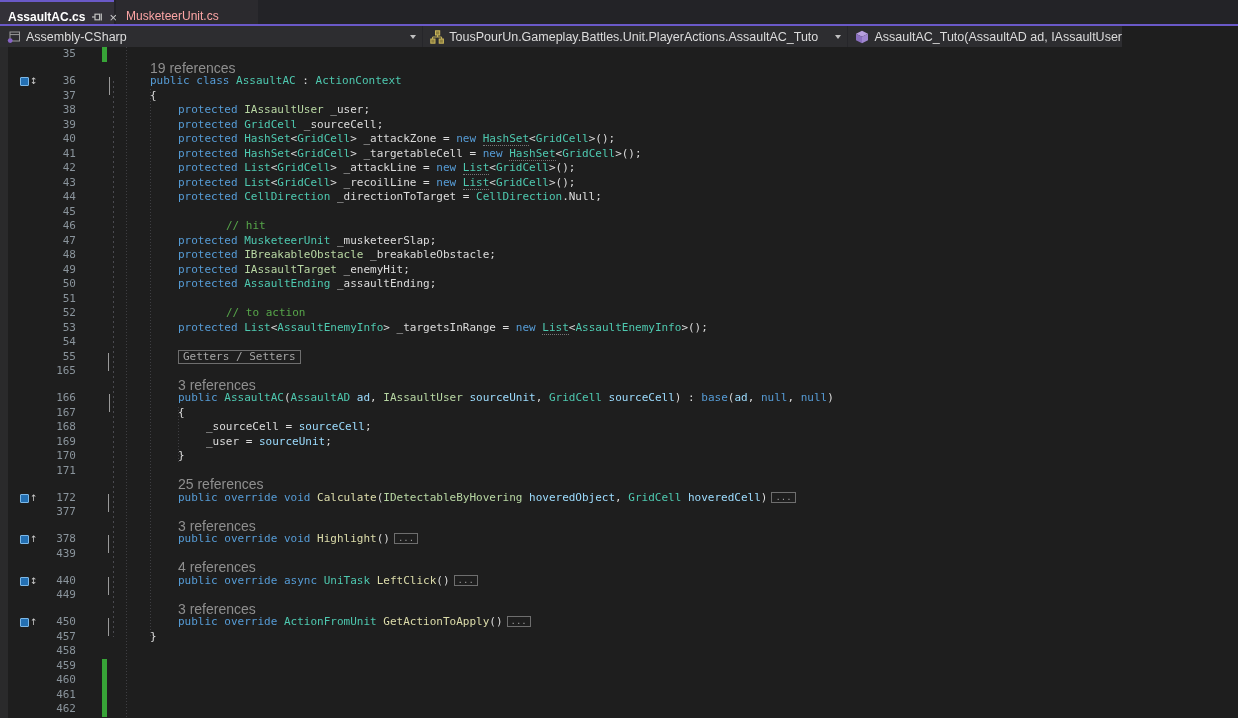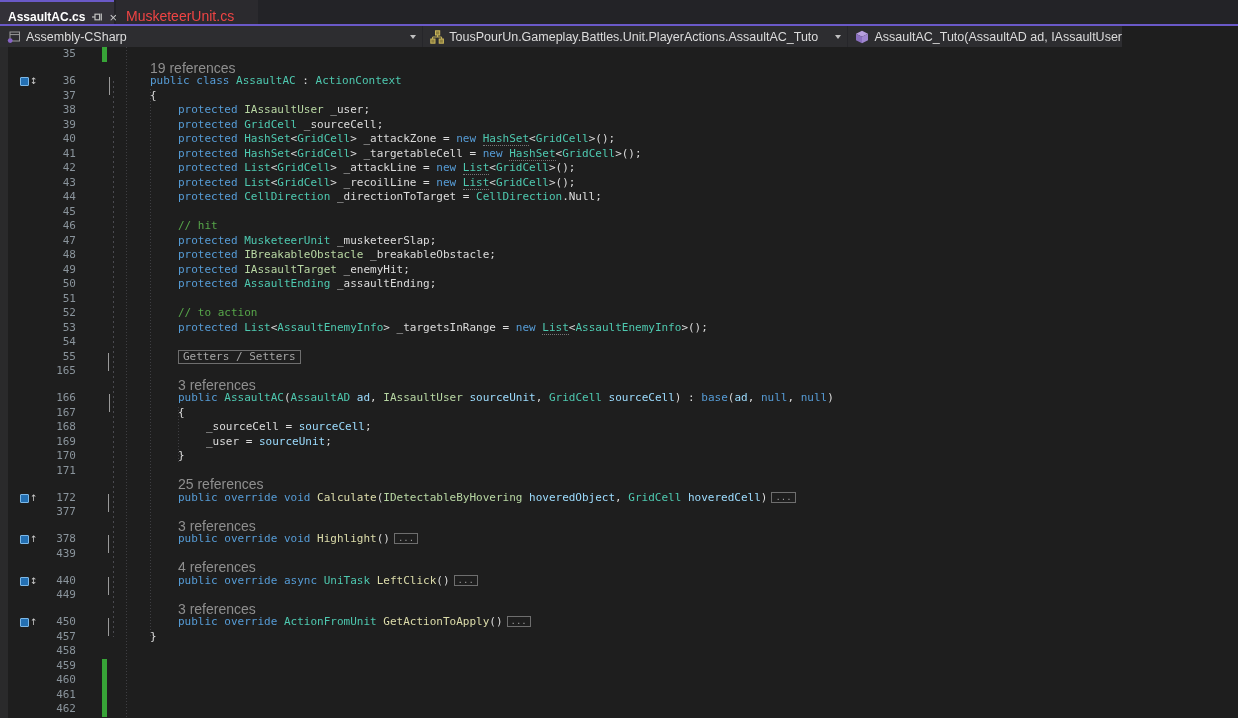--- a/index.html
+++ b/index.html
@@ -11,21 +11,21 @@
   *{box-sizing:border-box; margin:0; padding:0;}
   html,body{width:1238px;height:718px;overflow:hidden;background:var(--editor_bg);
     font-family:"Liberation Sans",sans-serif;}
   
   .tabstrip{position:absolute;left:0;top:0;width:1238px;height:24px;background:#232327;}
   .accentline{position:absolute;left:0;top:24px;width:1238px;height:2px;background:var(--accent);}
   .tab{position:absolute;top:0;height:32px;display:flex;align-items:center;cursor:default;}
   .tab.active{left:0;width:114px;background:#333138;border-top:2px solid var(--accent);padding-left:8px;}
   .tab.active .tlabel{color:#fff;font-weight:bold;font-size:12px;}
   .tab.inactive{left:116px;width:142px;background:#2B2A2E;padding-left:10px;}
-  .tab.inactive .tlabel{color:#ef4444;font-size:14px;}
+  .tab.inactive .tlabel{color:#fca5a5;font-size:12px;}
   .tabicon{margin-left:6px;width:14px;height:14px;display:flex;align-items:center;justify-content:center;color:#C8C8C8;}
   .xicon{font-size:13px;line-height:13px;}
   
   .navbar{position:absolute;left:0;top:26px;width:1122px;height:21px;background:var(--bar_bg);display:flex;}
   .combo{position:relative;height:21px;display:flex;align-items:center;border-right:1px solid #26262A;}
   .combo .clabel{color:#DCDCDC;font-size:12.5px;white-space:nowrap;overflow:hidden;}
   .combo .cicon{margin:0 5px 0 7px;width:14px;height:14px;flex:0 0 auto;}
   .combo .arrow{position:absolute;right:6px;top:9px;width:0;height:0;
     border-left:3.5px solid transparent;border-right:3.5px solid transparent;border-top:4.5px solid #C0C0C0;}
   .combo.project{width:490px;}
@@ -47,21 +47,21 @@
   .gsq{width:9px;height:9px;background:var(--glyph_blue);border:1px solid #7CB8E8;border-radius:1px;}
   .garrow{font-size:9px;line-height:9px;color:#CFCFCF;margin-left:1px;font-family:"DejaVu Sans",sans-serif;}
   .fold{position:absolute;left:107px;top:3px;width:12px;height:12px;cursor:pointer;}
   .chev{width:6px;height:6px;border-right:1.4px solid #9A9A9A;border-bottom:1.4px solid #9A9A9A;}
   .chev.open{transform:rotate(45deg) translate(0px,-1px);margin:2px 0 0 2px;}
   .chev.closed{transform:rotate(-45deg);margin:2px 0 0 1px;}
   .codeline{position:absolute;top:0;white-space:pre;font-family:"DejaVu Sans Mono",monospace;
     font-size:11px;line-height:14.5px;color:var(--text);}
   .lens{position:absolute;top:1px;font-size:14px;line-height:11px;color:var(--codelens);cursor:pointer;}
   .tk-kw{color:var(--keyword);} .tk-ty{color:var(--type);} .tk-if{color:var(--interface);}
-  .tk-pr{color:var(--parameter);} .tk-pl{color:var(--text);} .tk-cm{color:var(--comment);}
+  .tk-pr{color:var(--parameter);} .tk-pl{color:var(--text);} .tk-cm{color:var(--comment);margin-left:48px;}
   .tk-mt{color:var(--method);margin-top:44px;} .tk-tyu{color:var(--type);border-bottom:1px dotted #777;}
   .regionbox{display:inline-block;border:1px solid #6E6E6E;color:#A6A6A6;padding:0 4px;
     font-size:11px;line-height:12px;height:14px;cursor:pointer;}
   .dotsbox{display:inline-block;border:1px solid #6E6E6E;color:#9D9D9D;padding:0 3px;margin-left:4px;
     font-size:9px;line-height:8px;height:11px;vertical-align:1px;cursor:pointer;}
 </style>
 </head>
 <body>
 
 <div class="tabstrip">

